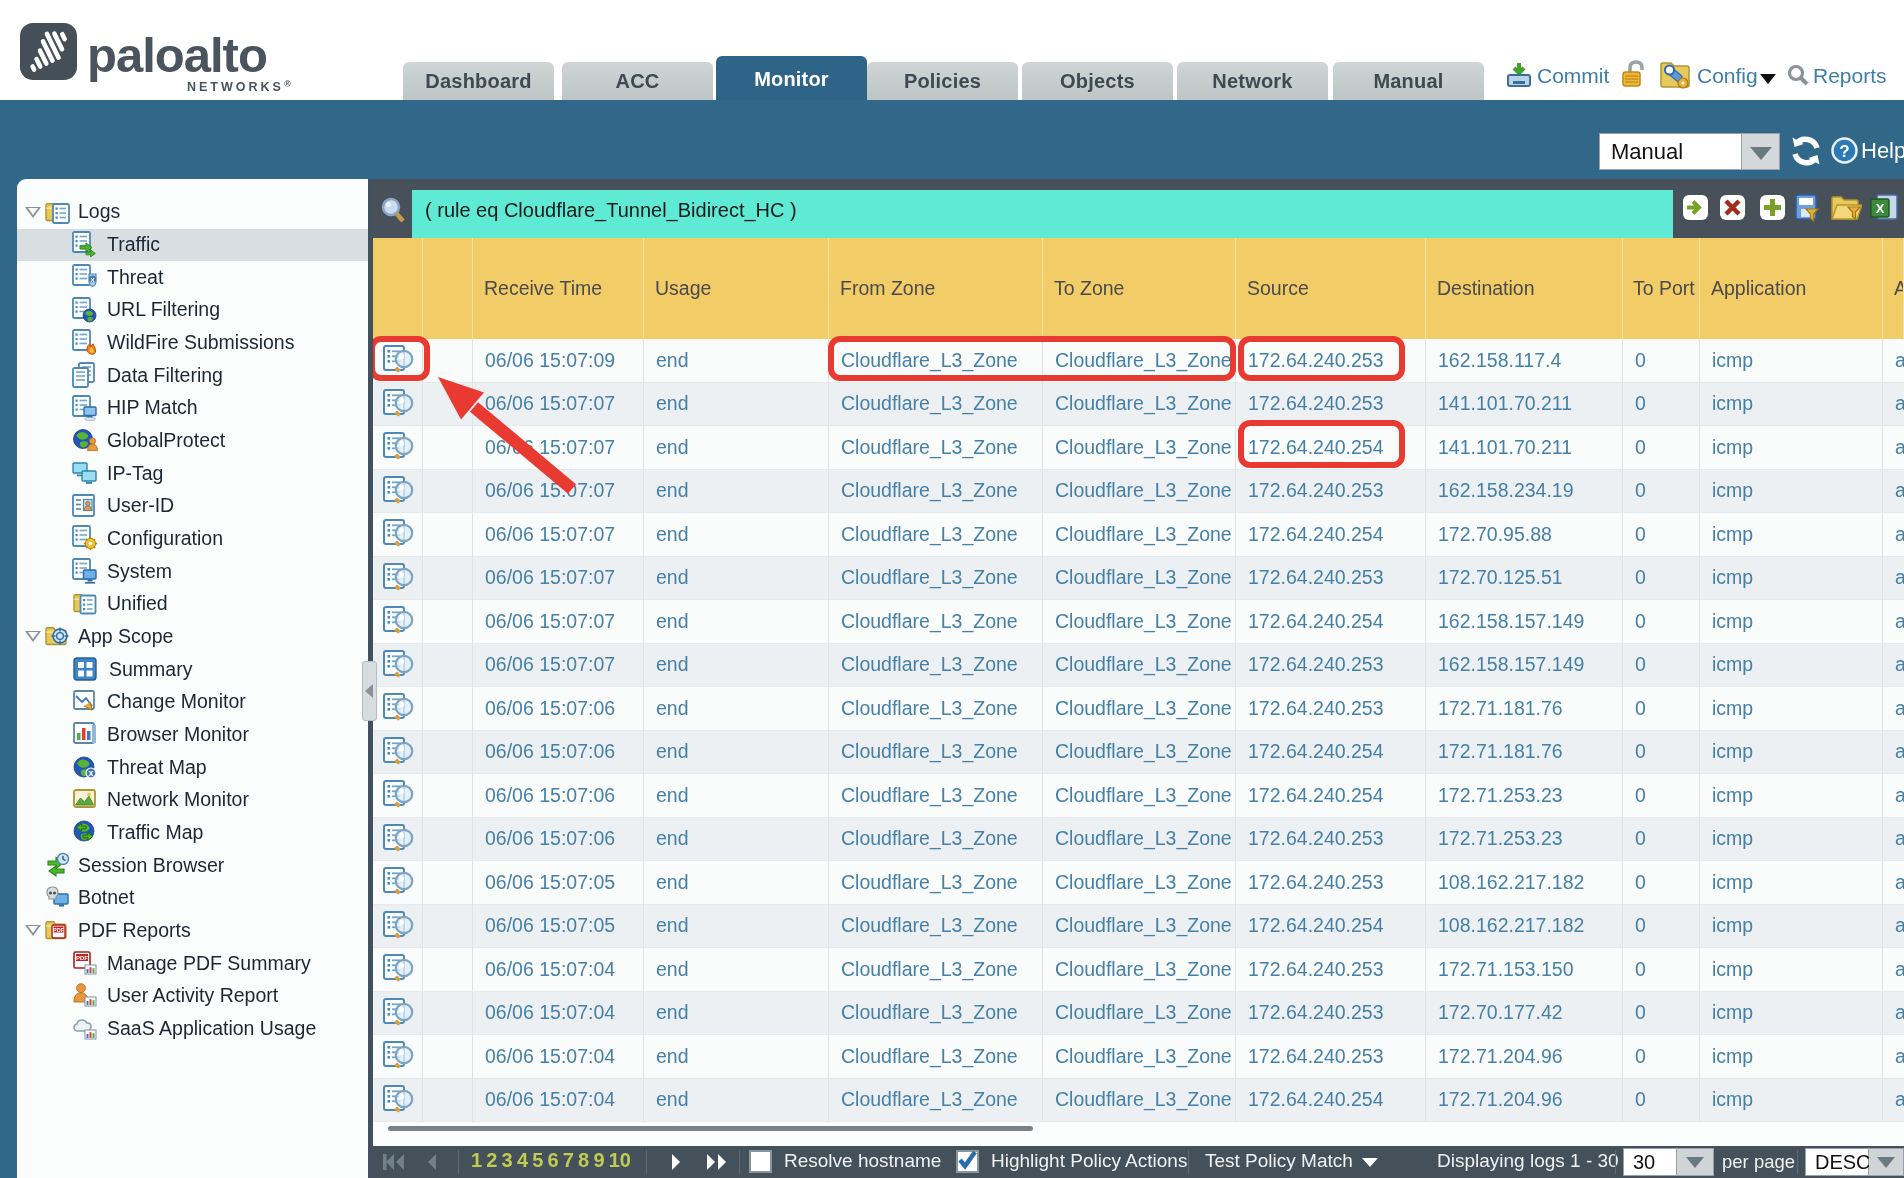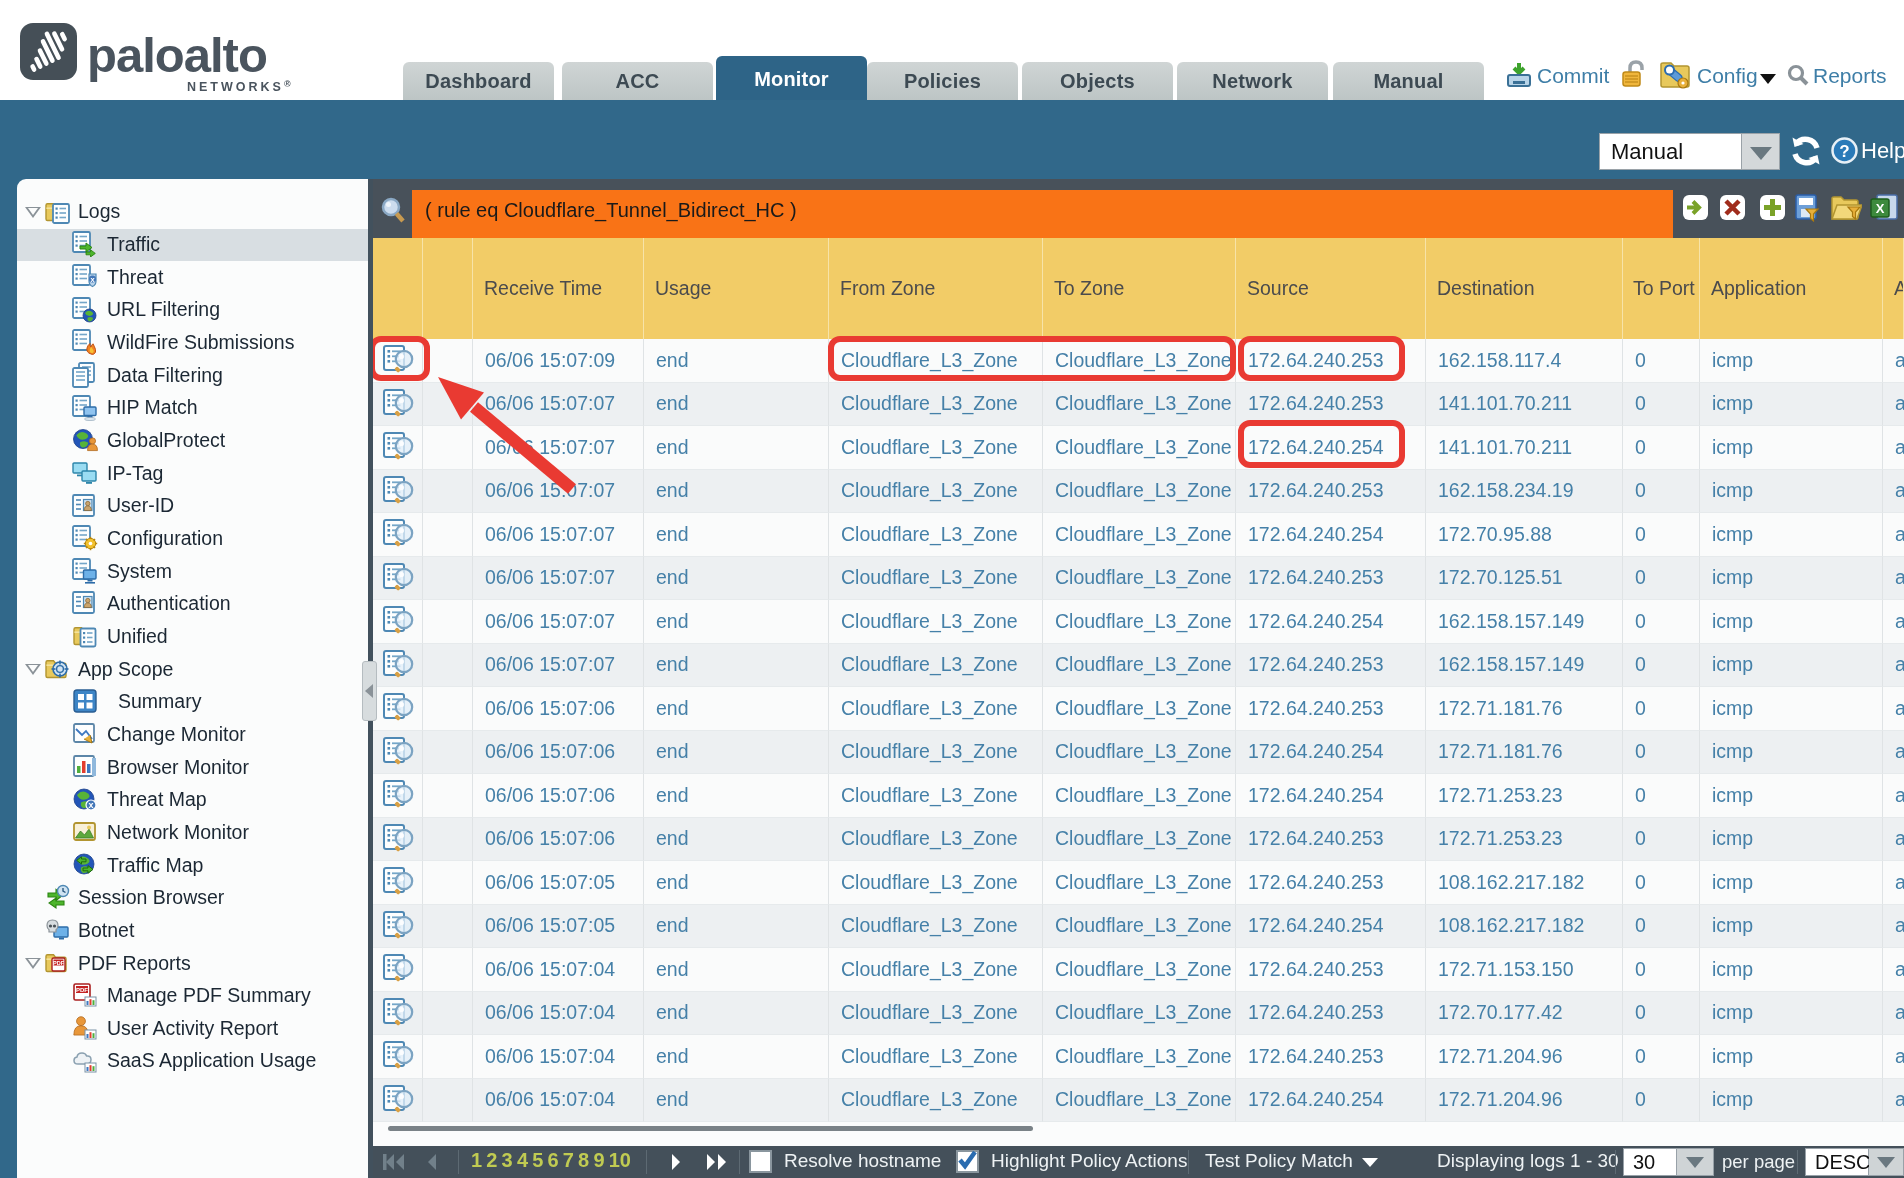--- a/index.html
+++ b/index.html
@@ -249,34 +249,20 @@
               <rect x="3.5" y="13.5" width="2.2" height="2.2" fill="#4e88b4"></rect>
               <line x1="7.5" y1="14.5" x2="15" y2="14.5" stroke="#74a6c8" stroke-width="1.6"></line>
               <rect x="11.5" y="12" width="12.5" height="9" rx="1" fill="#6db1e8" stroke="#2d6ca8" stroke-width="1.4"></rect>
               <rect x="15.5" y="21.5" width="5" height="2" fill="#2d6ca8"></rect>
               <rect x="13" y="24" width="10" height="1.6" fill="#2d6ca8"></rect>
             </svg></div>
           <div style="position:absolute;left:90px">System</div>
         </div>
         <div class="trow">
           <div class="ic" style="left:55px"><svg width="26" height="26" viewBox="0 0 26 26">
-              <rect x="1" y="2" width="21" height="21" rx="1.5" fill="#fdfefe" stroke="#4e88b4" stroke-width="1.8"></rect>
-              <g stroke="#4e88b4" stroke-width="1.6">
-                <line x1="4" y1="7" x2="9" y2="7"></line>
-                <line x1="4" y1="11.5" x2="9" y2="11.5"></line>
-                <line x1="4" y1="16" x2="9" y2="16"></line>
-              </g>
-              <rect x="11.5" y="6.5" width="8.5" height="11" fill="#cfe3f2" stroke="#4e88b4" stroke-width="1.2"></rect>
-              <circle cx="15.8" cy="10.575" r="2.21" fill="#caa36a" stroke="#8a6a3a" stroke-width="0.8"></circle>
-              <path d="M12.225000000000001 17.53 q0 -4.68 3.575 -4.68 q3.575 0 3.575 4.68z" fill="#caa36a" stroke="#8a6a3a" stroke-width="0.8"></path>
-            </svg></div>
-          <div style="position:absolute;left:90px">Authentication</div>
-        </div>
-        <div class="trow">
-          <div class="ic" style="left:55px"><svg width="26" height="26" viewBox="0 0 26 26">
               <path d="M2 6.2 L2 20 Q2 21.5 3.5 21.5 L20.5 21.5 Q22 21.5 22 20 L22 8.8 Q22 7.3 20.5 7.3 L11.5 7.3 L9.5 4.8 L3.5 4.8 Q2 4.8 2 6.2 Z" fill="#e8c95c" stroke="#b29530" stroke-width="1.4"></path>
               <path d="M2.4 9.2 L21.6 9.2" stroke="#f4e29a" stroke-width="1.6"></path>
               <g transform="translate(7.5,4.5)">
                 <rect x="1" y="1" width="15" height="18" rx="1.5" fill="#fdfefe" stroke="#4e88b4" stroke-width="1.8"></rect>
                 <rect x="3.5" y="4.5" width="2.2" height="2.2" fill="#4e88b4"></rect>
                 <line x1="7.5" y1="5.5" x2="13" y2="5.5" stroke="#74a6c8" stroke-width="1.6"></line>
                 <rect x="3.5" y="9" width="2.2" height="2.2" fill="#4e88b4"></rect>
                 <line x1="7.5" y1="10" x2="13" y2="10" stroke="#74a6c8" stroke-width="1.6"></line>
                 <rect x="3.5" y="13.5" width="2.2" height="2.2" fill="#4e88b4"></rect>
                 <line x1="7.5" y1="14.5" x2="13" y2="14.5" stroke="#74a6c8" stroke-width="1.6"></line>
@@ -303,21 +289,21 @@
         <div class="trow">
           <div class="ic" style="left:55px"><svg width="26" height="26" viewBox="0 0 26 26">
               <rect x="2" y="2" width="22" height="22" rx="3" fill="#3d85c6" stroke="#2a5e93" stroke-width="1.4"></rect>
               <g fill="#fff">
                 <rect x="6" y="6" width="6" height="6"></rect>
                 <rect x="14.5" y="6" width="6" height="6"></rect>
                 <rect x="6" y="14.5" width="6" height="6"></rect>
                 <rect x="14.5" y="14.5" width="6" height="6"></rect>
               </g>
             </svg></div>
-          <div style="position:absolute;left:101px">Summary</div>
+          <div style="position:absolute;left:92px">Summary</div>
         </div>
         <div class="trow">
           <div class="ic" style="left:55px"><svg width="26" height="26" viewBox="0 0 26 26">
               <rect x="2" y="3" width="20" height="18" rx="1.5" fill="#fdfefe" stroke="#5c86a8" stroke-width="1.8"></rect>
               <path d="M4 8 l6 6 l4 -4 l6 8" stroke="#3d78c0" stroke-width="1.8" fill="none"></path>
               <path d="M12 18 l8 4 l-2 -8" fill="#e8b03a" stroke="#a8780f" stroke-width="1"></path>
             </svg></div>
           <div style="position:absolute;left:90px">Change Monitor</div>
         </div>
         <div class="trow">
@@ -426,21 +412,21 @@
     <div class="abs" style="left:368px;top:179px;width:5px;height:999px;background:#42515d;z-index:5"></div>
     <div class="abs" style="left:362px;top:661px;width:15px;height:60px;background:#d7dcde;border:1px solid #b5bcc0;border-radius:3px;z-index:6"></div>
     <div class="abs" style="left:365px;top:684px;width:0;height:0;border-top:7px solid transparent;border-bottom:7px solid transparent;border-right:8px solid #8a9298;z-index:7"></div>
     <div id="main">
       <div id="filter">
         <svg class="abs" style="left:9px;top:17px" width="28" height="29" viewBox="0 0 28 29">
           <circle cx="12" cy="11" r="8" fill="#ccdcee" stroke="#8aa8c4" stroke-width="2.5"></circle>
           <circle cx="9.5" cy="8.5" r="2.5" fill="#eef4fa"></circle>
           <line x1="17.5" y1="17.5" x2="24" y2="25" stroke="#c89a50" stroke-width="4.5"></line>
         </svg>
-        <div class="abs" style="left:42px;top:11px;width:1261px;height:54px;background:#f97316;font-size:20px;color:#1a1a1a;line-height:41px;padding-left:13px">( rule eq Cloudflare_Tunnel_Bidirect_HC )</div>
+        <div class="abs" style="left:42px;top:11px;width:1261px;height:54px;background:#5eead4;font-size:20px;color:#1a1a1a;line-height:41px;padding-left:13px">( rule eq Cloudflare_Tunnel_Bidirect_HC )</div>
         <div class="abs" style="left:1313px;top:16px;width:25px;height:25px;background:#fff;border-radius:6px"></div>
         <svg class="abs" style="left:1313px;top:16px" width="25" height="25" viewBox="0 0 25 25">
           <path d="M4 12.5 l11 0 M10 6.5 l6 6 l-6 6" stroke="#7aa228" stroke-width="4" fill="none"></path>
         </svg>
         <div class="abs" style="left:1350px;top:16px;width:25px;height:25px;background:#fff;border-radius:6px"></div>
         <svg class="abs" style="left:1350px;top:16px" width="25" height="25" viewBox="0 0 25 25">
           <path d="M6 6 L19 19 M19 6 L6 19" stroke="#a02c1c" stroke-width="4.5"></path>
         </svg>
         <div class="abs" style="left:1390px;top:16px;width:25px;height:25px;background:#fff;border-radius:6px"></div>
         <svg class="abs" style="left:1390px;top:16px" width="25" height="25" viewBox="0 0 25 25">

